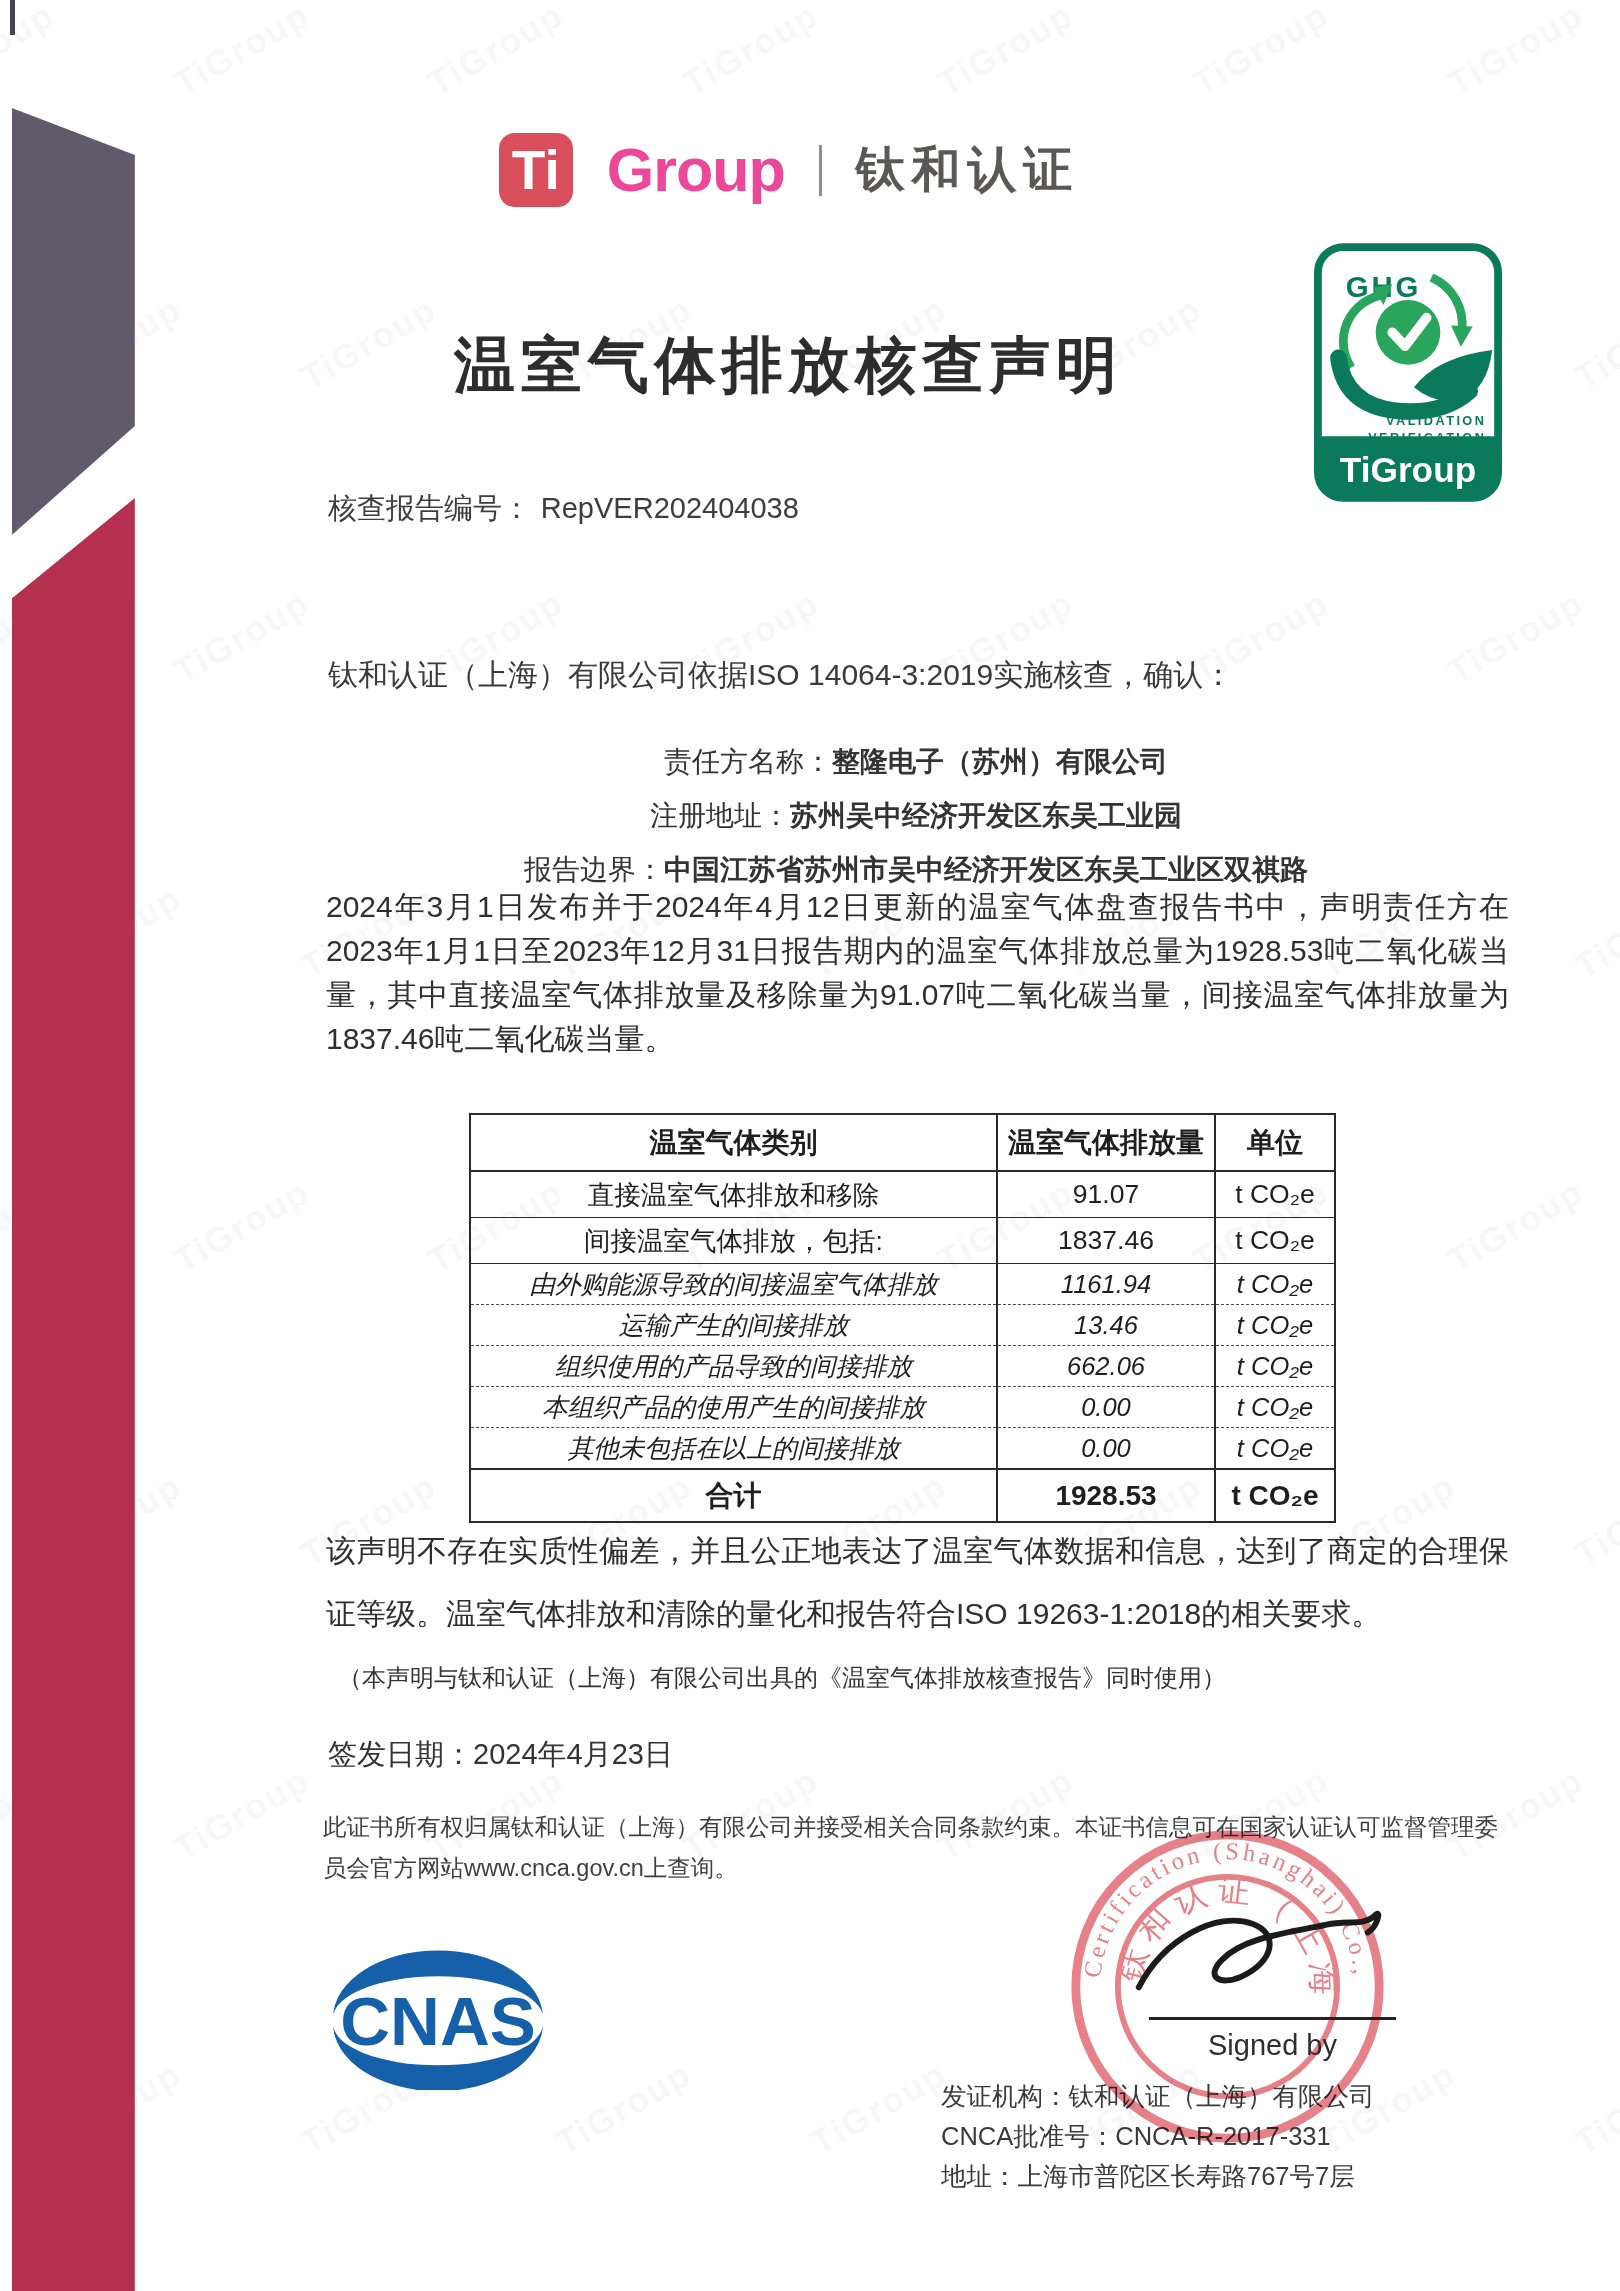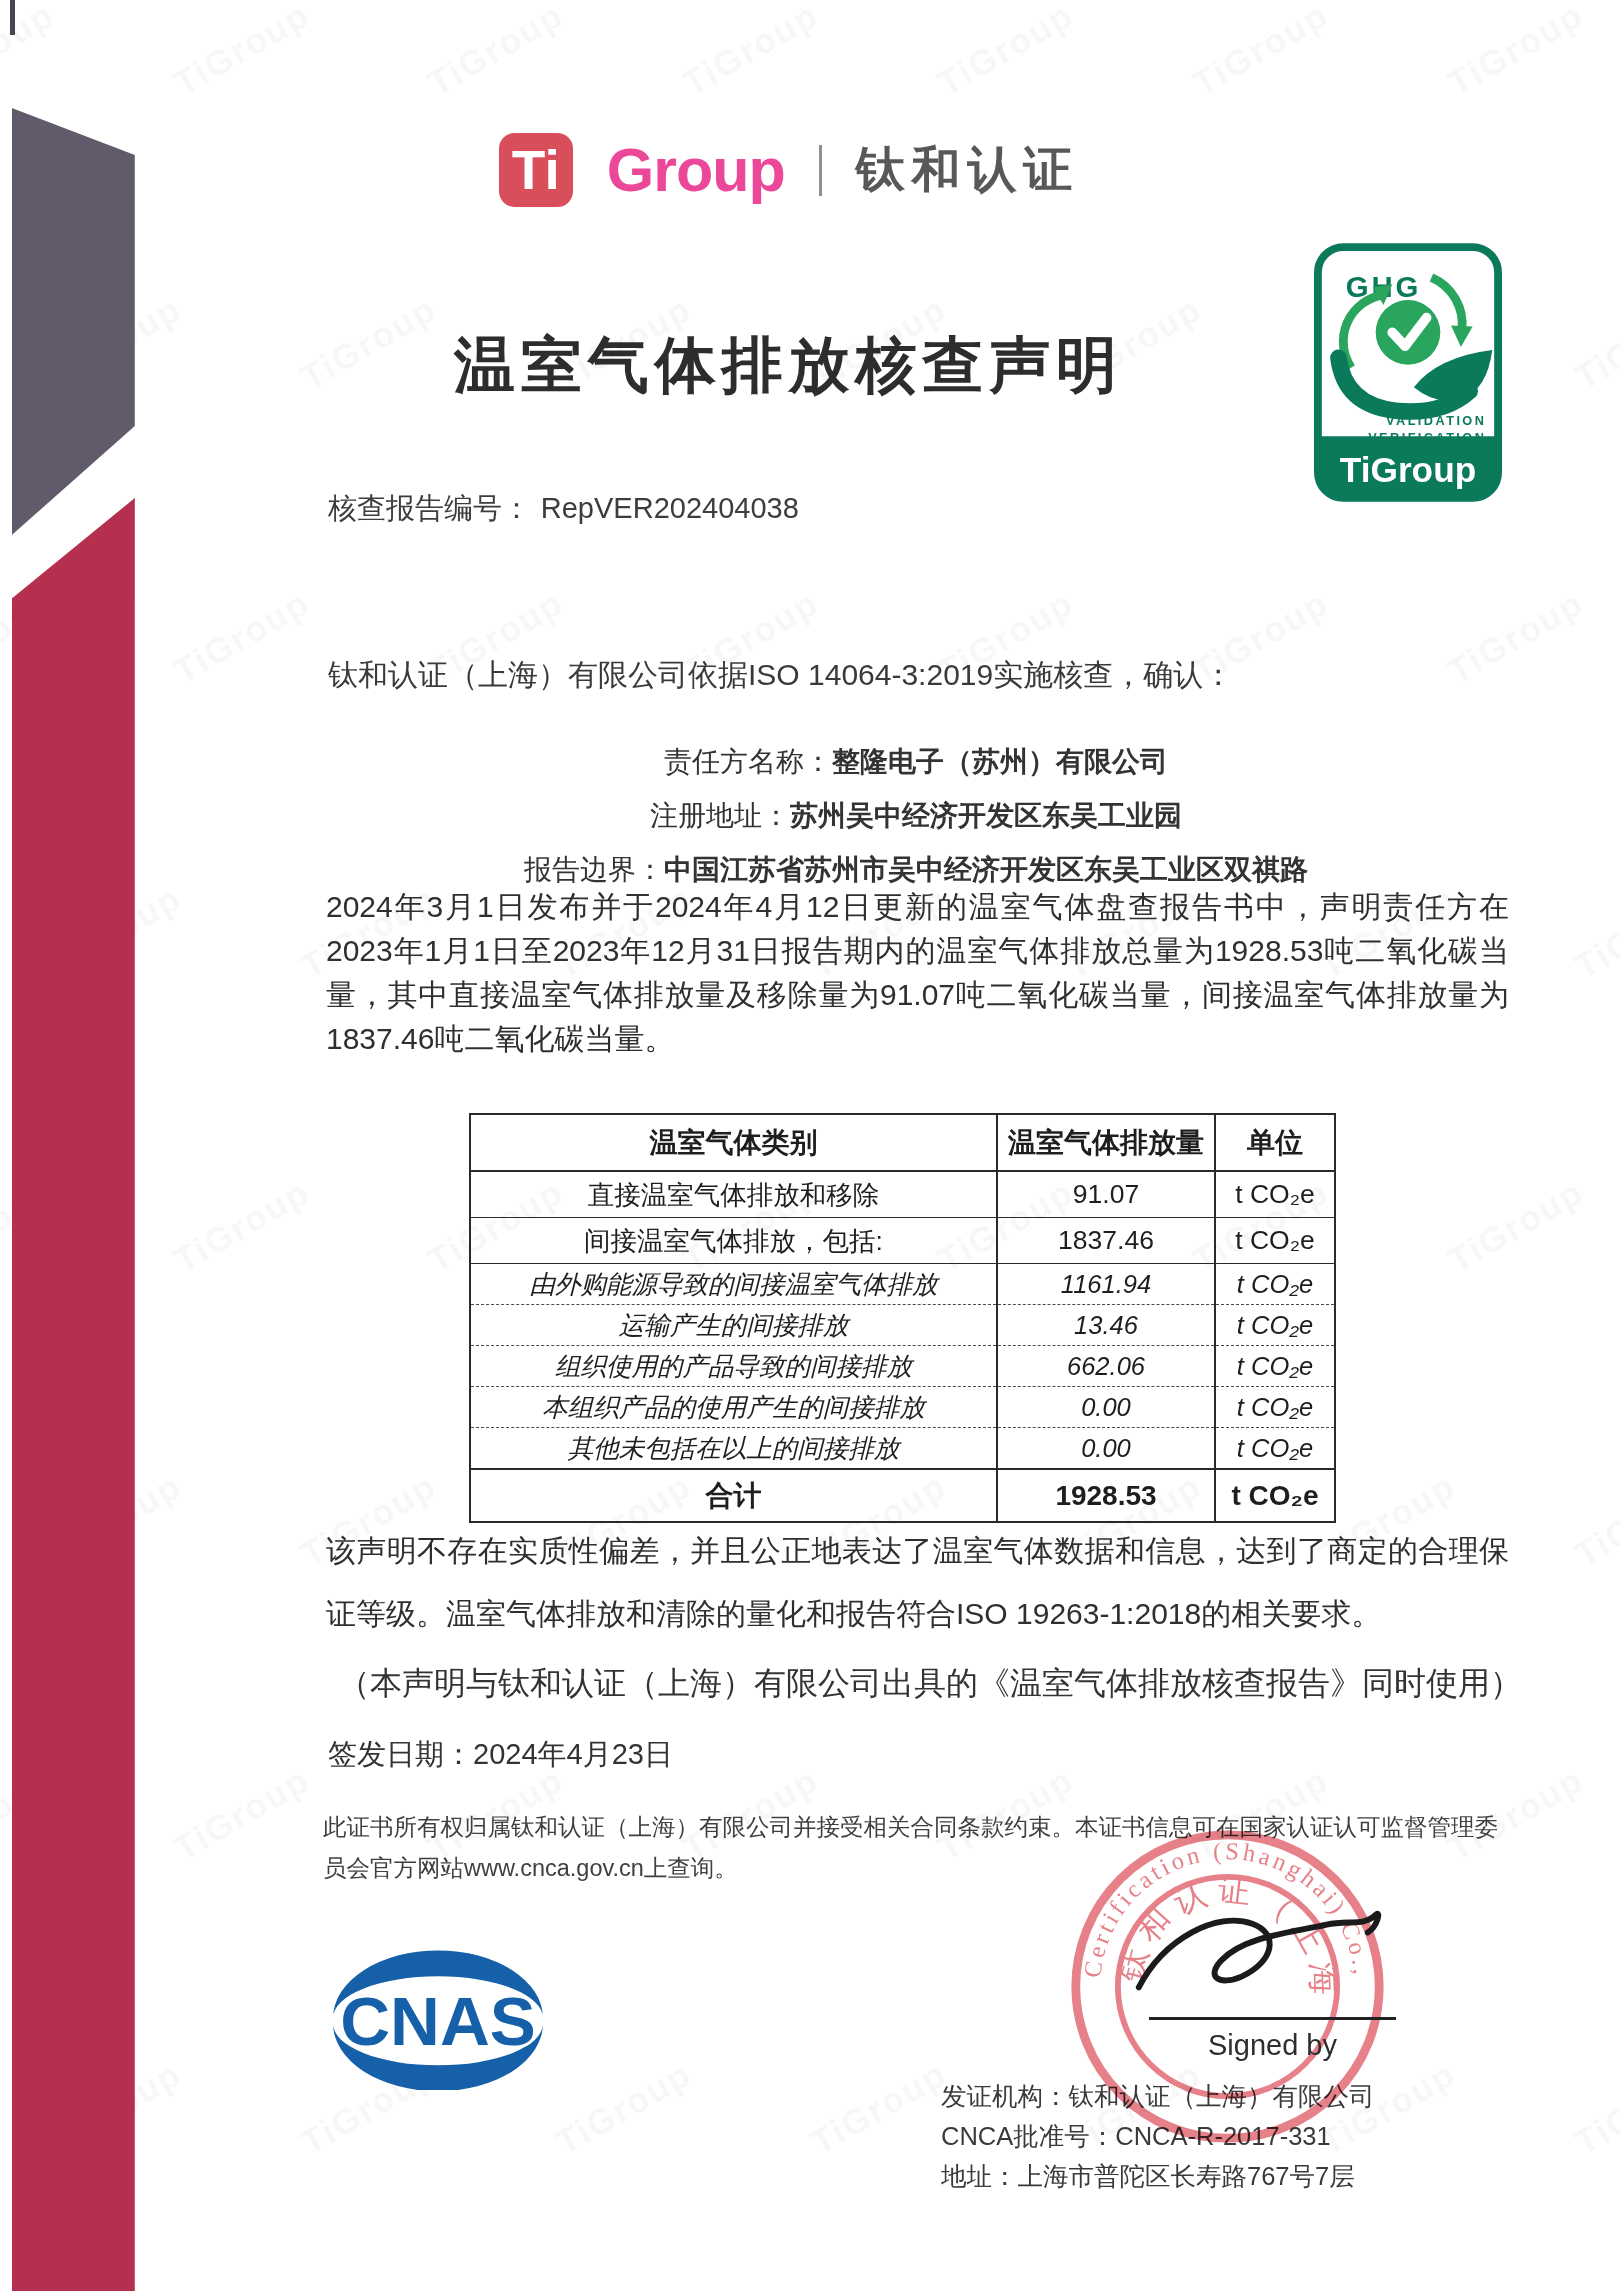--- a/index.html
+++ b/index.html
@@ -45,21 +45,21 @@
   #ghg-table th,#ghg-table td{border-left:2px solid #2a2a2a;border-right:2px solid #2a2a2a;
     text-align:center;padding:0 5.9px;}
   #ghg-table{border:2px solid #2a2a2a;}
   #ghg-table thead th{height:55px;font-weight:700;font-size:28px;border-bottom:2px solid #2a2a2a;}
   #ghg-table tr.main td{height:45px;border-bottom:1.5px solid #2a2a2a;}
   #ghg-table tr.sub td{height:40px;font-style:italic;font-size:25.5px;border-bottom:1.5px dashed #4a4a4a;}
   #ghg-table tr.total td{height:51px;font-weight:700;font-size:28px;border-top:2px solid #2a2a2a;}
   
   #closing-par{left:326px;top:1519px;width:1183px;font-size:30px;line-height:63px;
     text-align:justify;color:#2f2f2f;z-index:2;}
-  #usage-note{left:338px;top:1662px;font-size:32px;color:#333;z-index:2;}
+  #usage-note{left:338px;top:1662px;font-size:24px;color:#333;z-index:2;}
   #issue-date{left:328px;top:1735px;font-size:29px;color:#333;z-index:2;}
   #legal-par{left:323px;top:1807px;width:1191px;font-size:23.5px;line-height:41px;color:#3f3f3f;z-index:2;}
   
   #cnas-row{left:323px;top:1943px;display:flex;gap:27.4px;align-items:center;z-index:2;}
   #cnas-text{font-size:24.5px;line-height:33px;color:#2e2e2e;}
   #cnas-text .b{font-weight:700;}
   
   #stamp{left:1066px;top:1825px;width:323px;height:323px;z-index:5;opacity:.8;
     mix-blend-mode:multiply;pointer-events:none;}
   #signature{left:1127px;top:1897px;width:274px;height:118px;z-index:6;}

